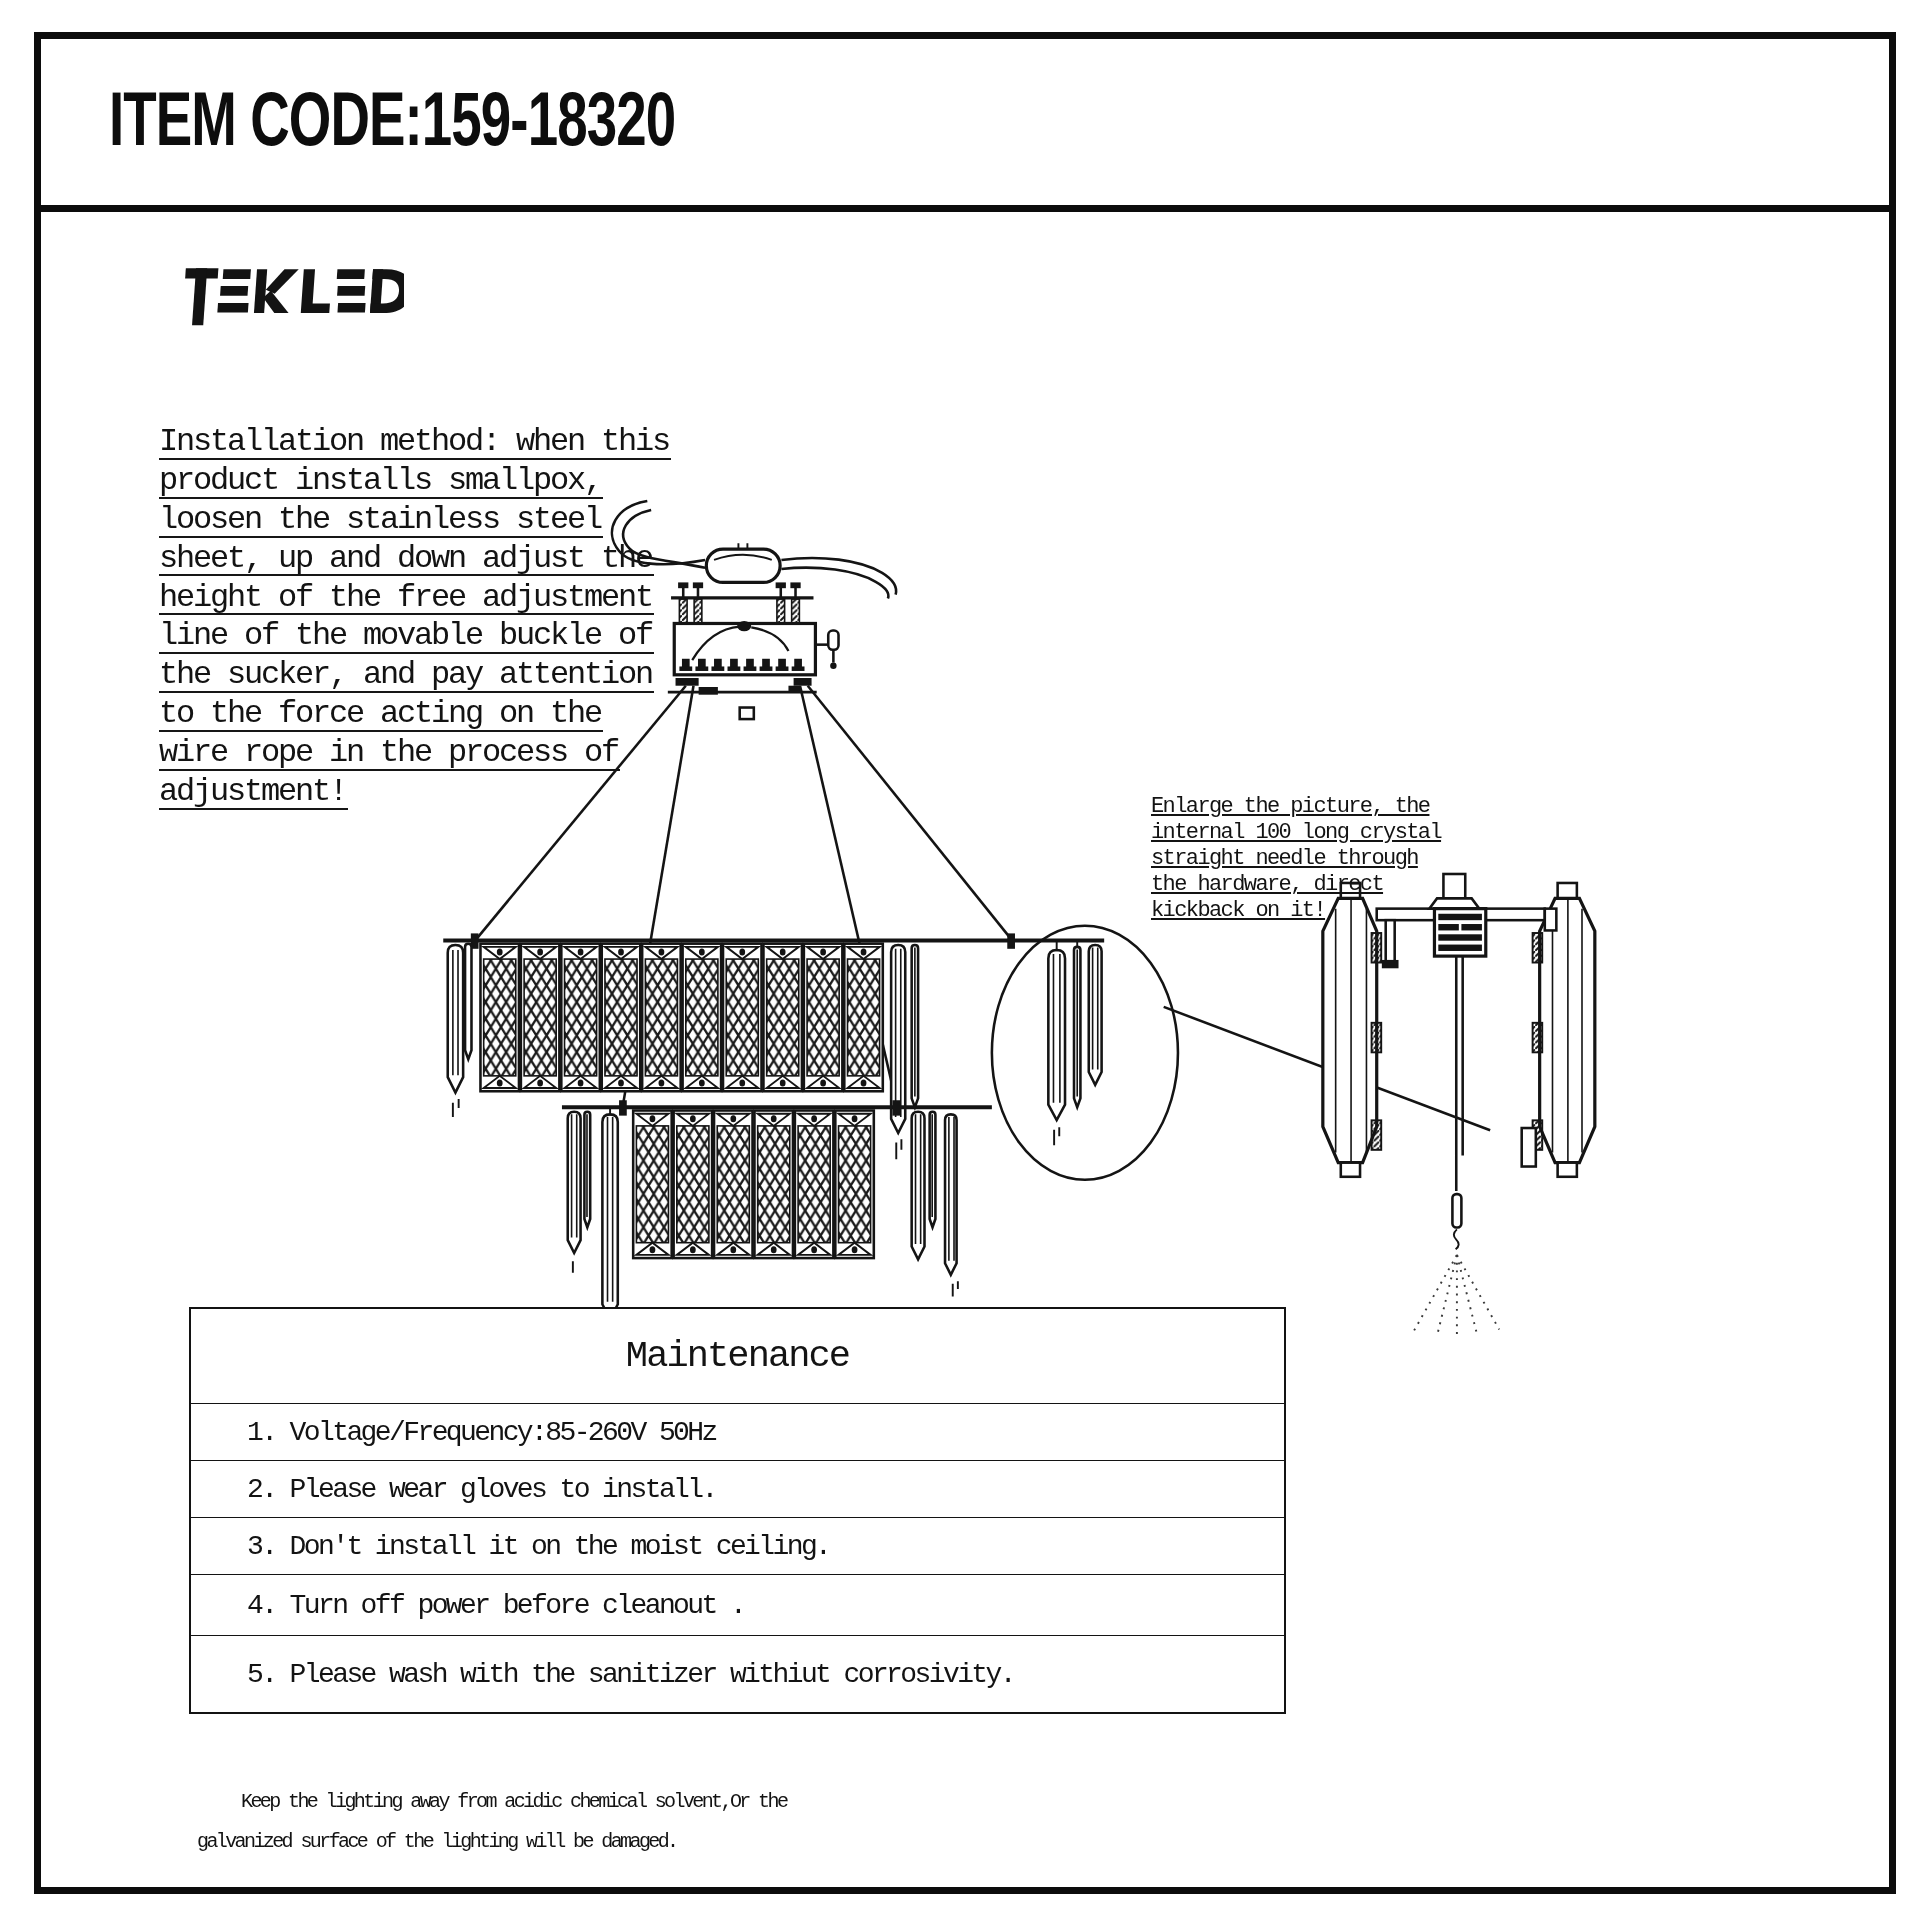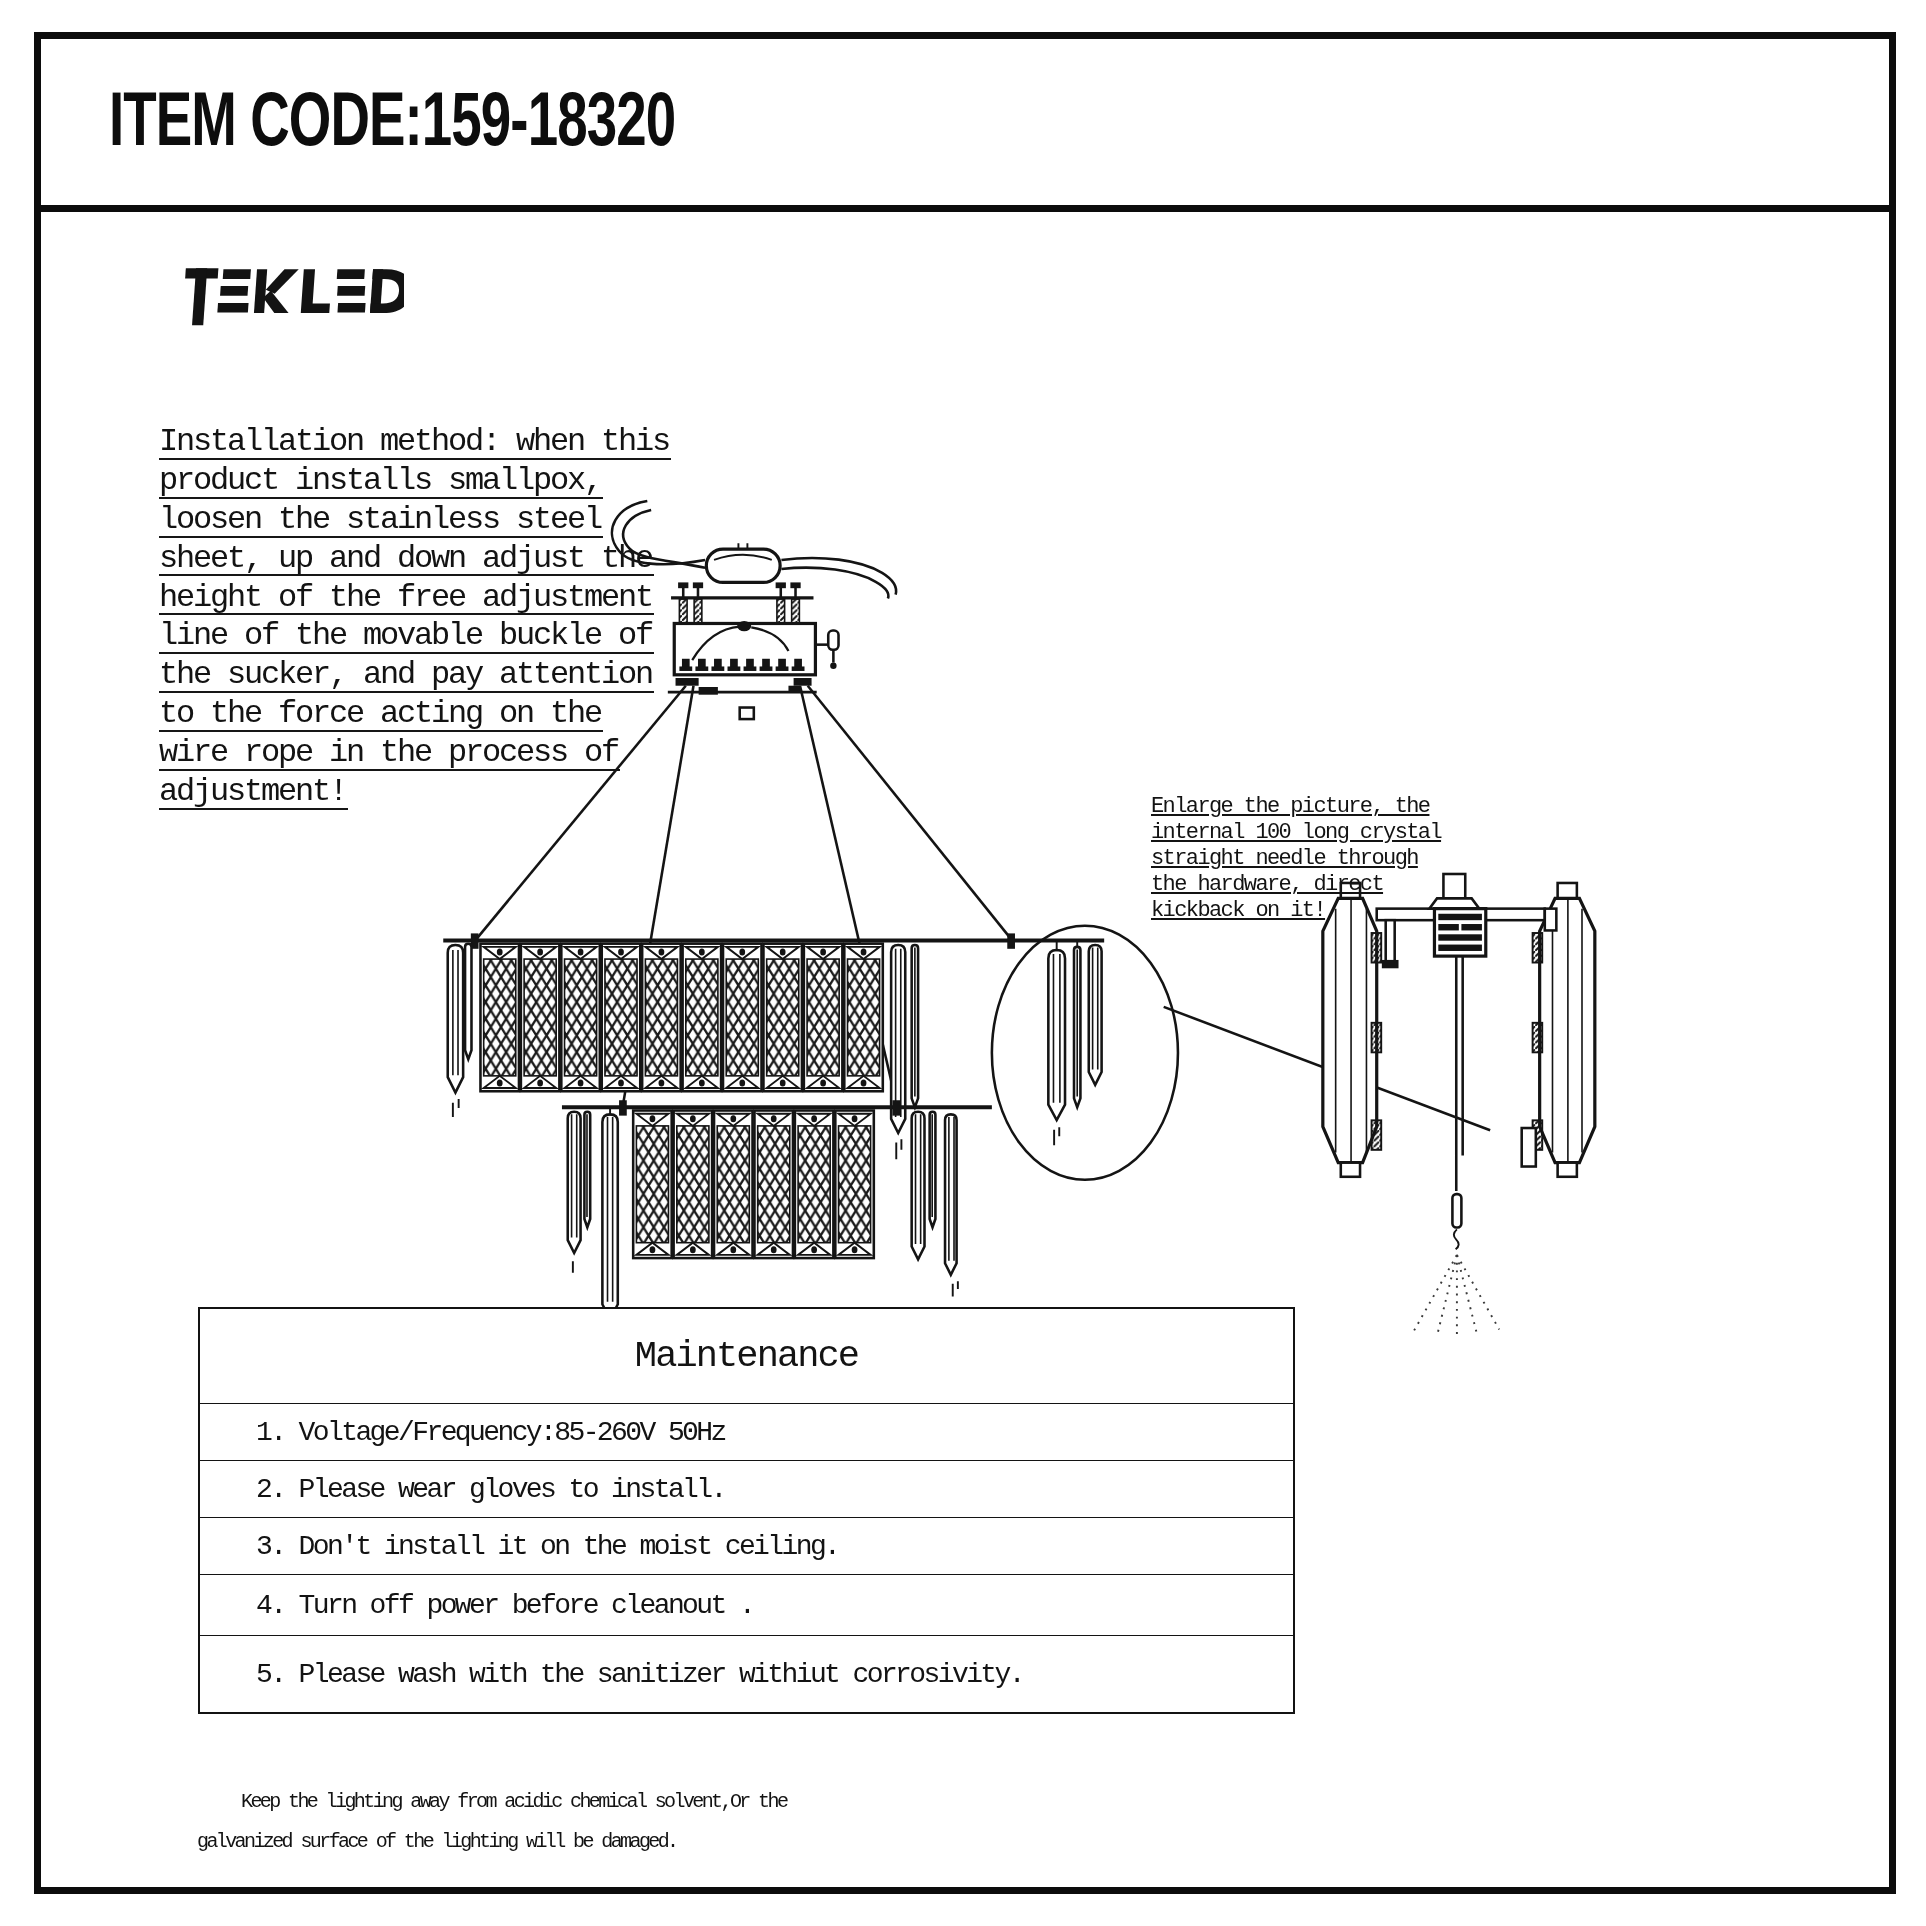--- a/index.html
+++ b/index.html
@@ -11,21 +11,21 @@
   .item-code{position:absolute;left:109px;top:81px;font-weight:700;font-size:76px;line-height:76px;
              letter-spacing:-1.3px;color:#0d0d0d;white-space:nowrap;
              transform:scaleX(.72);transform-origin:left top;}
   .logo{position:absolute;left:175px;top:257px;width:229px;height:76px;}
   .mono{font-family:"Liberation Mono","DejaVu Sans Mono",monospace;color:#131313;}
   .install{position:absolute;left:159px;top:423px;font-size:32px;letter-spacing:-2.2px;white-space:nowrap;}
   .install .ln{display:block;margin-bottom:1.9px;}
   .install .ln span{display:inline-block;line-height:29.5px;border-bottom:2.6px solid #161616;padding:0 1.9px 1.3px 0;}
   .enlarge{position:absolute;left:1151px;top:794px;font-size:22px;letter-spacing:-1.6px;
            line-height:26px;white-space:nowrap;text-decoration:underline;}
-  .mtable{position:absolute;left:198px;top:1307px;width:1097px;border:2.6px solid #131313;box-sizing:border-box;background:#fff;}
+  .mtable{position:absolute;left:189px;top:1307px;width:1097px;border:2.6px solid #131313;box-sizing:border-box;background:#fff;}
   .mtable .title{height:94px;display:flex;align-items:center;justify-content:center;
                  font-size:37px;letter-spacing:-1.9px;}
   .mtable .row{border-top:1.9px solid #131313;display:flex;align-items:center;
                padding-left:56px;font-size:28px;letter-spacing:-2.6px;white-space:nowrap;}
   .mtable .row:nth-of-type(2){height:56px;}
   .mtable .row:nth-of-type(3){height:56px;}
   .mtable .row:nth-of-type(4){height:56px;}
   .mtable .row:nth-of-type(5){height:60px;}
   .mtable .row:nth-of-type(6){height:76px;}
   .mtable .row:nth-of-type(7){height:65px;}

